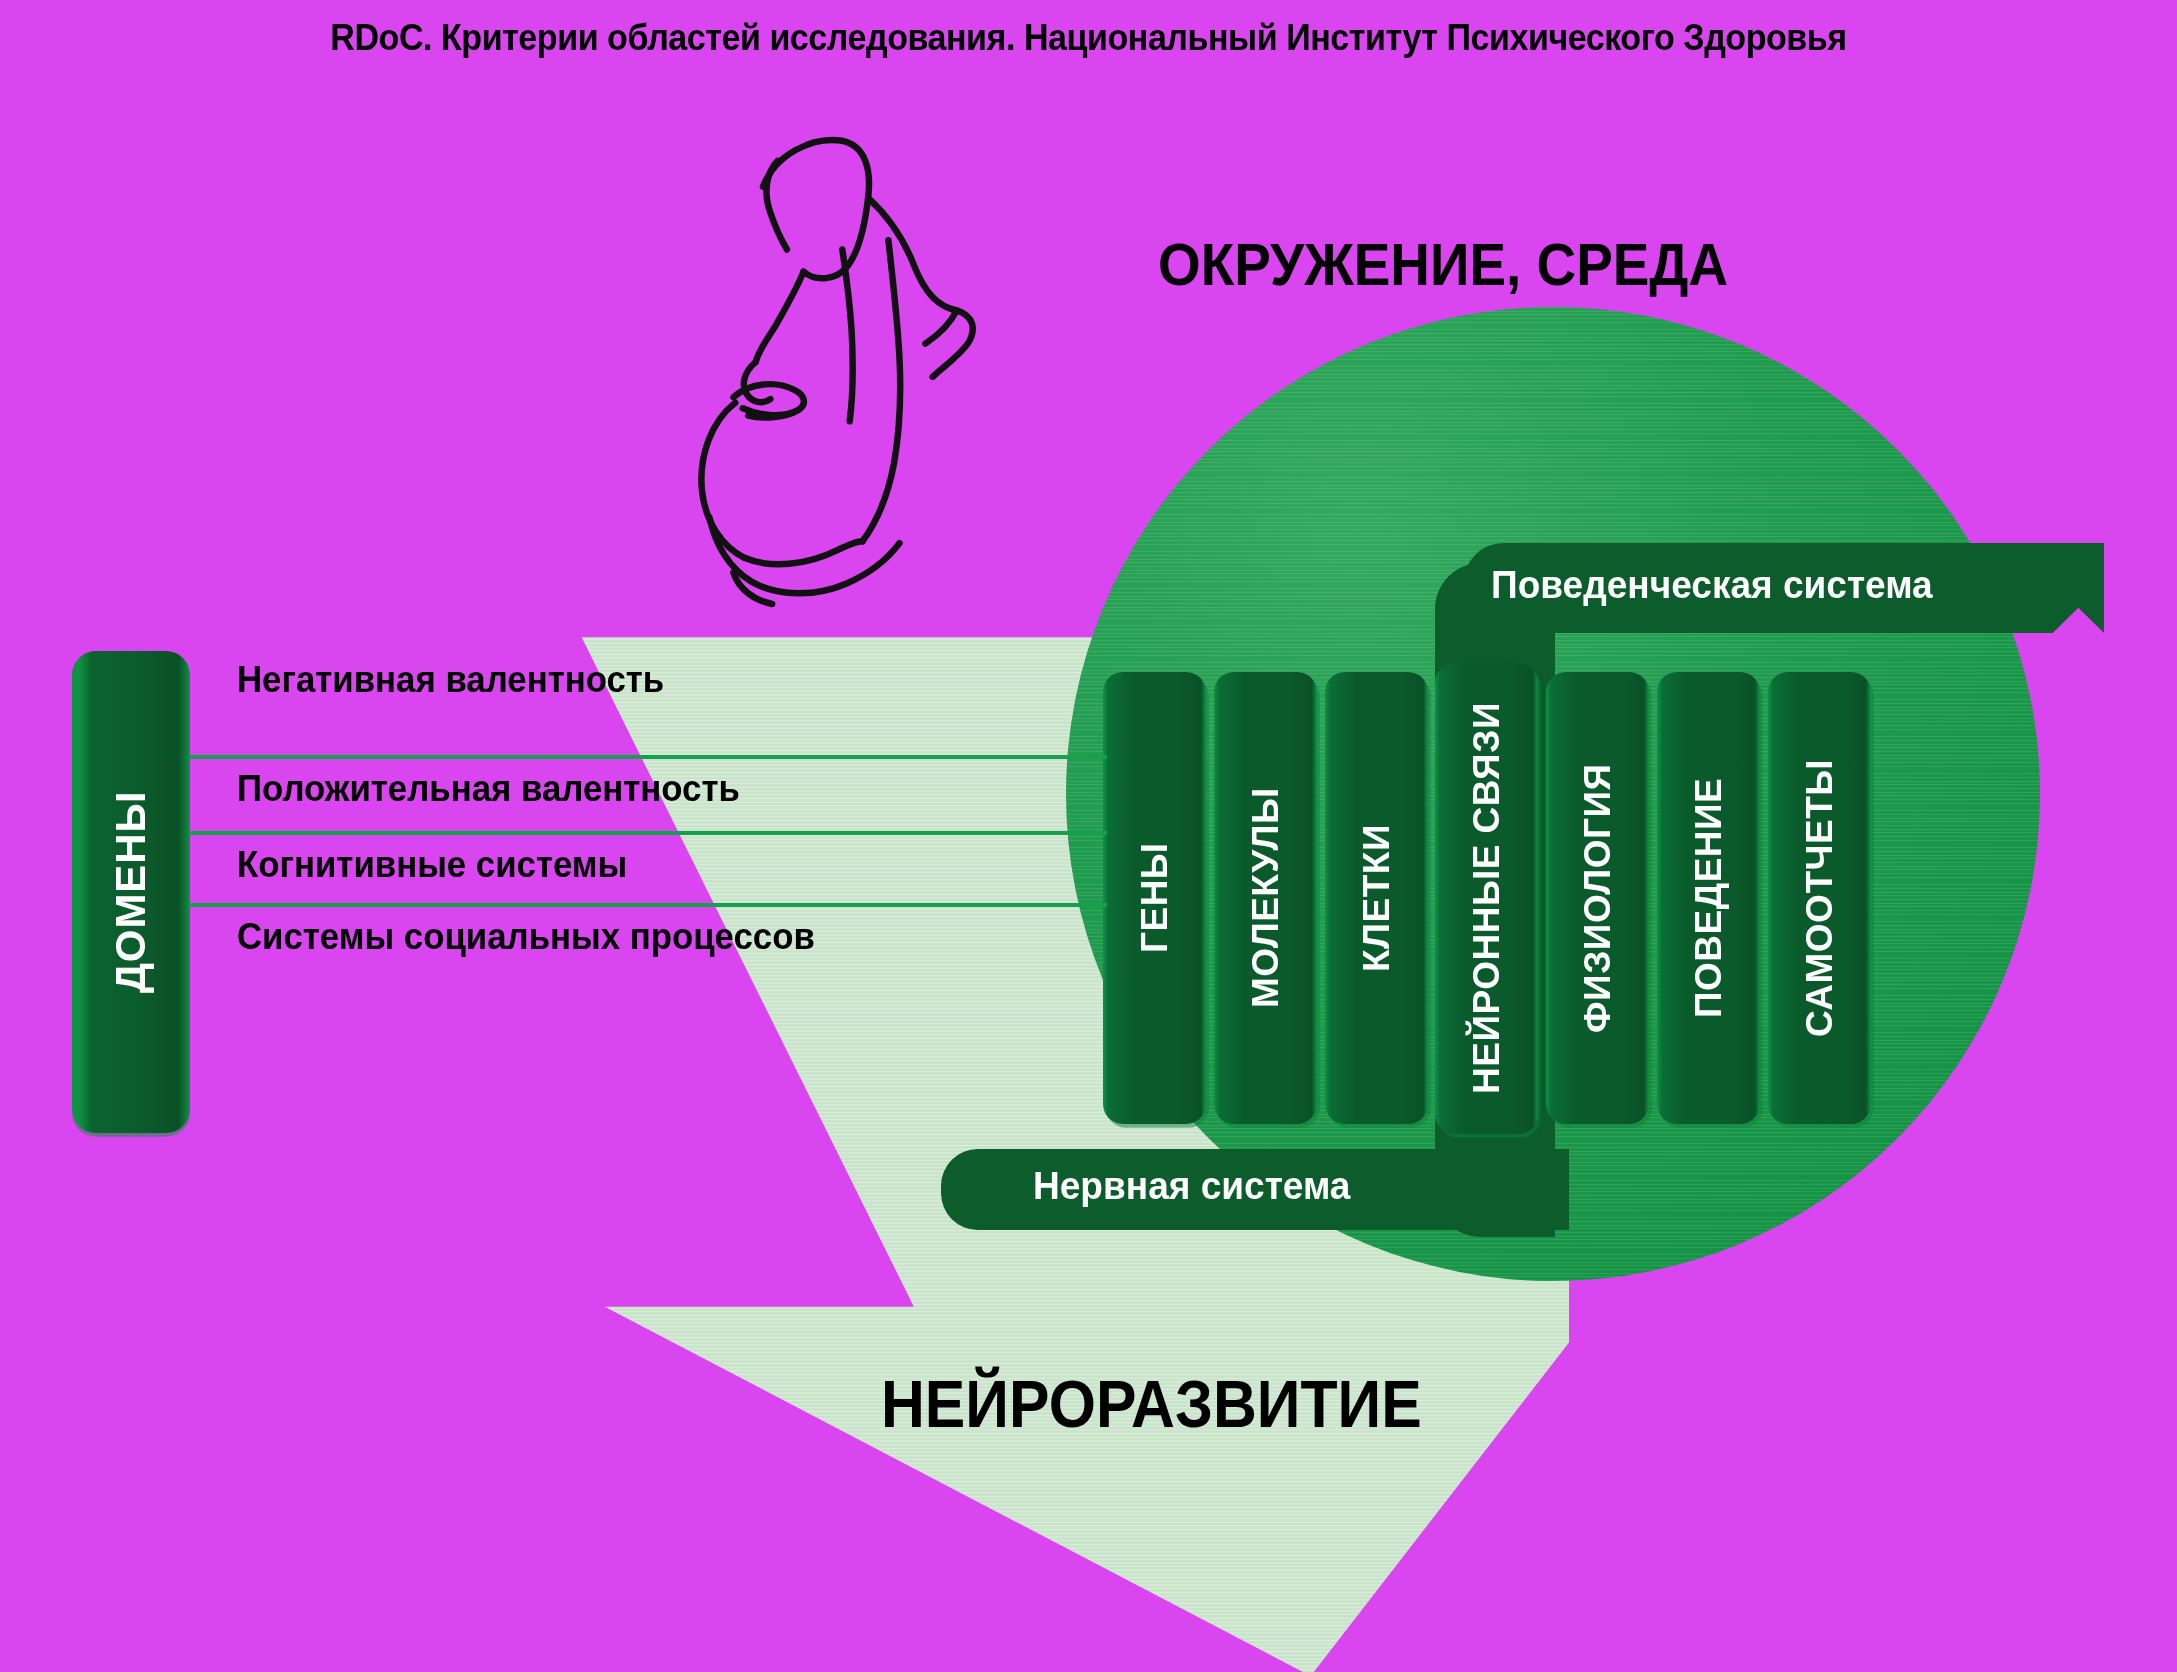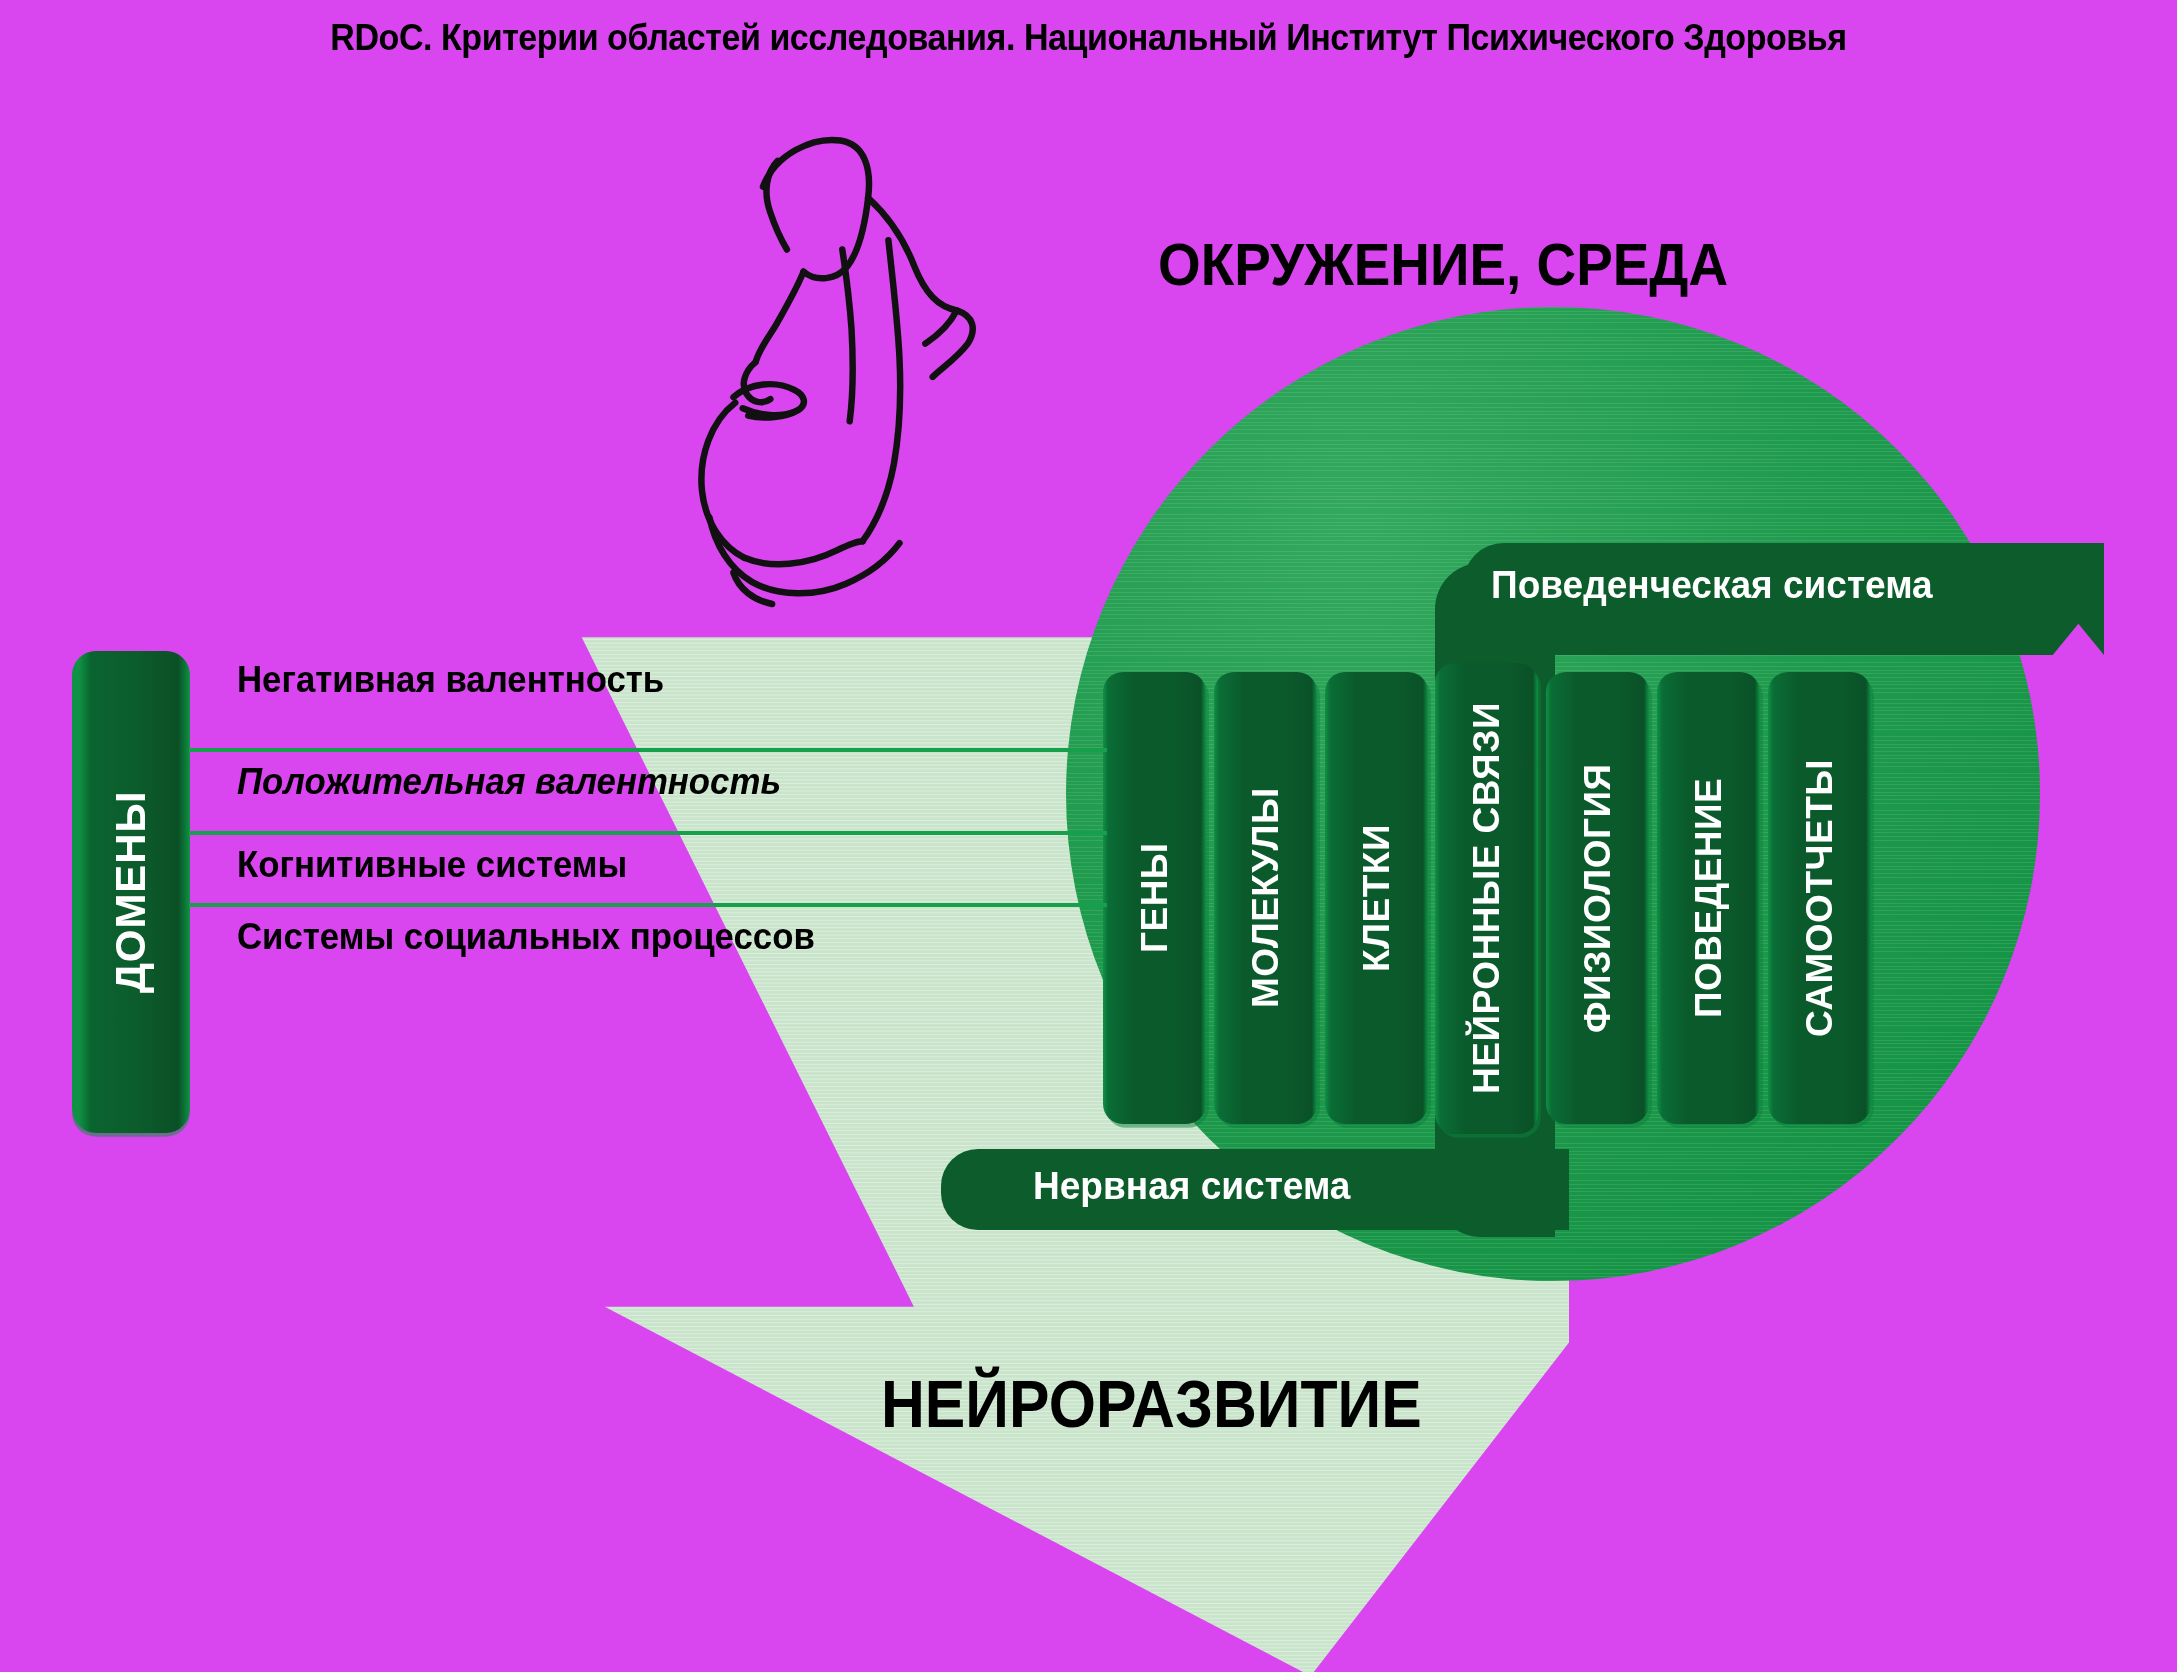--- a/index.html
+++ b/index.html
@@ -191,21 +191,21 @@
     transform: scaleX(0.95);
     transform-origin: left top;
   }
 
   
   #behaviour-banner {
     position: absolute;
     left: 1463px;
     top: 543px;
     width: 641px;
-    height: 112px;
+    height: 90px;
     z-index: 8;
   }
   #behaviour-banner .bg {
     position: absolute;
     inset: 0;
     background: #0c5c2c;
     border-radius: 41px 0 0 0;
     clip-path: polygon(0% 0%, 100% 0%, 100% 100%, 96% 72%, 92% 100%, 0% 100%);
   }
   #behaviour-banner .txt {
@@ -328,21 +328,21 @@
 
   <div id="domains-bar">
     <div id="domains-label">ДОМЕНЫ</div>
   </div>
 
   <div id="domain-list">
     <div class="domain-row first" style="top:0px;">
 
       <div class="dlabel">Негативная валентность</div>
     </div>
-    <div class="domain-row" style="top:102px;font-style:italic;">
+    <div class="domain-row" style="top:109px;">
       <div class="rule"></div>
       <div class="dlabel">Положительная валентность</div>
     </div>
     <div class="domain-row" style="top:185px;">
       <div class="rule"></div>
       <div class="dlabel">Когнитивные системы</div>
     </div>
     <div class="domain-row" style="top:257px;">
       <div class="rule"></div>
       <div class="dlabel">Системы социальных процессов</div>

